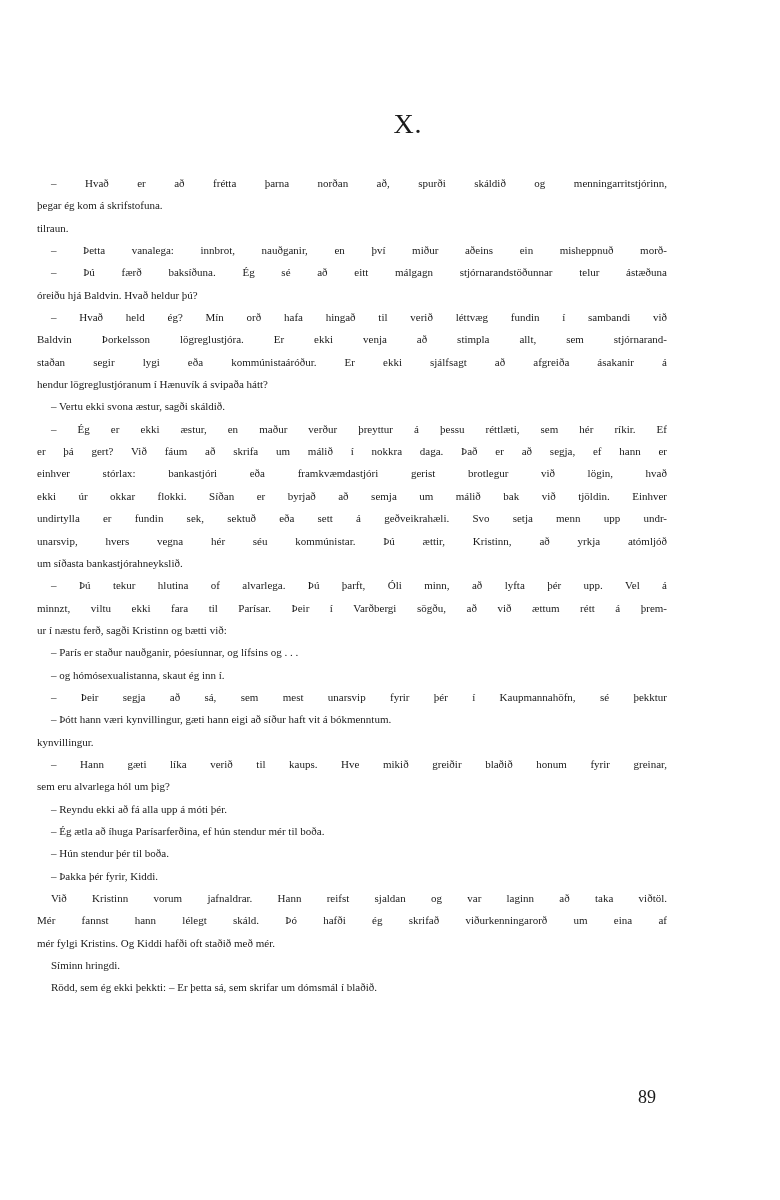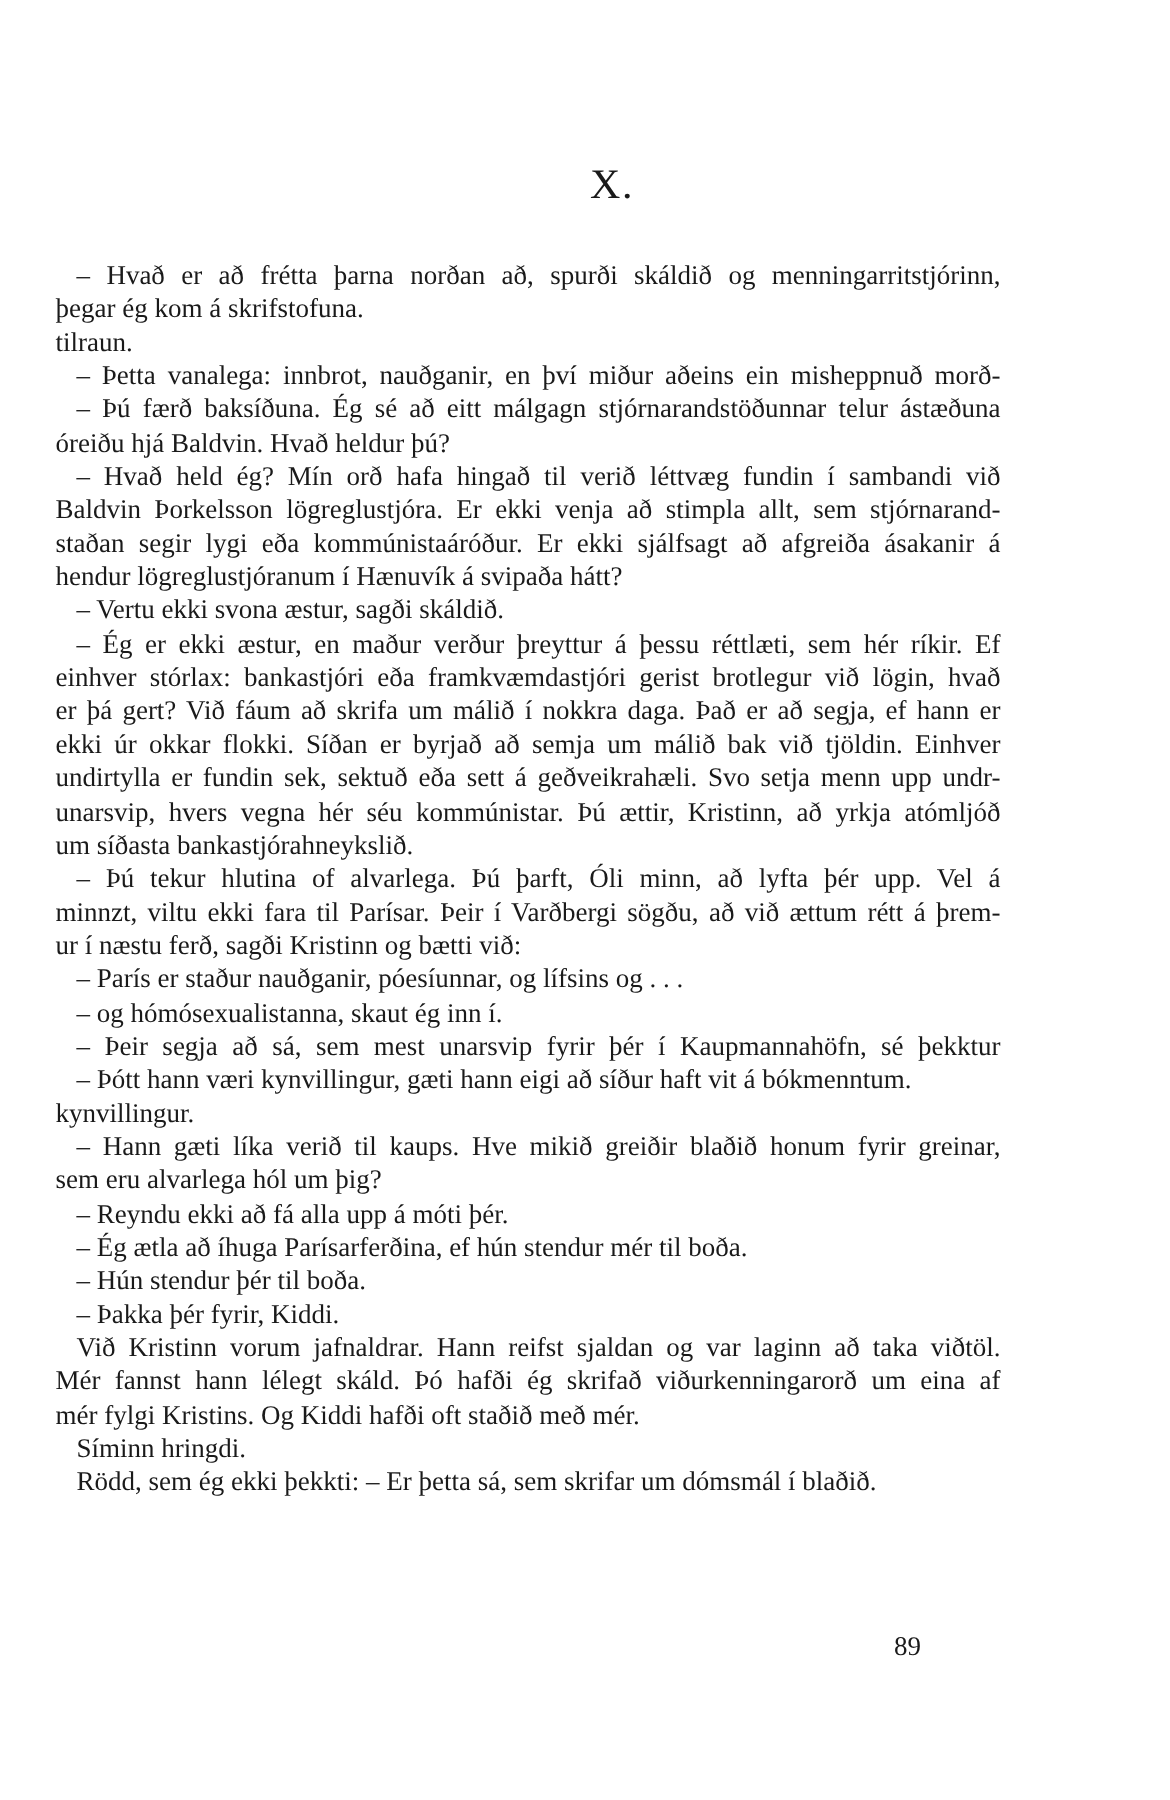--- a/index.html
+++ b/index.html
@@ -32,21 +32,21 @@
       line-height: 32px;
       padding-left: 36px;
       box-sizing: border-box;
       letter-spacing: 1px;
     }
     .body-text {
       position: absolute;
       left: 37px;
       top: 172px;
       width: 630px;
-      font-size: 18px;
+      font-size: 11px;
     }
     .line {
       height: 22.35px;
       line-height: 22.35px;
       white-space: nowrap;
       overflow: visible;
     }
     .line.justify {
       text-align: justify;
       text-align-last: justify;
@@ -56,20 +56,21 @@
     }
     .line.last {
       text-align: left;
       text-align-last: left;
     }
     .page-number {
       position: absolute;
       left: 596px;
       top: 1086px;
       width: 60px;
+      text-align: right;
       font-size: 18px;
       line-height: 22px;
     }
   </style>
 </head>
 <body>
 
 <div class="page">
   <div class="chapter-title">X.</div>
   <div class="body-text" id="body-text">
@@ -78,22 +79,22 @@
       <div class="line last">tilraun.</div>
       <div class="line justify indent">– Þetta vanalega: innbrot, nauðganir, en því miður aðeins ein misheppnuð morð-</div>
       <div class="line justify indent">– Þú færð baksíðuna. Ég sé að eitt málgagn stjórnarandstöðunnar telur ástæðuna</div>
       <div class="line last">óreiðu hjá Baldvin. Hvað heldur þú?</div>
       <div class="line justify indent">– Hvað held ég? Mín orð hafa hingað til verið léttvæg fundin í sambandi við</div>
       <div class="line justify">Baldvin Þorkelsson lögreglustjóra. Er ekki venja að stimpla allt, sem stjórnarand-</div>
       <div class="line justify">staðan segir lygi eða kommúnistaáróður. Er ekki sjálfsagt að afgreiða ásakanir á</div>
       <div class="line last">hendur lögreglustjóranum í Hænuvík á svipaða hátt?</div>
       <div class="line last indent">– Vertu ekki svona æstur, sagði skáldið.</div>
       <div class="line justify indent">– Ég er ekki æstur, en maður verður þreyttur á þessu réttlæti, sem hér ríkir. Ef</div>
+      <div class="line justify">er þá gert? Við fáum að skrifa um málið í nokkra daga. Það er að segja, ef hann er</div>
       <div class="line justify">einhver stórlax: bankastjóri eða framkvæmdastjóri gerist brotlegur við lögin, hvað</div>
-      <div class="line justify">er þá gert? Við fáum að skrifa um málið í nokkra daga. Það er að segja, ef hann er</div>
       <div class="line justify">ekki úr okkar flokki. Síðan er byrjað að semja um málið bak við tjöldin. Einhver</div>
       <div class="line justify">undirtylla er fundin sek, sektuð eða sett á geðveikrahæli. Svo setja menn upp undr-</div>
       <div class="line justify">unarsvip, hvers vegna hér séu kommúnistar. Þú ættir, Kristinn, að yrkja atómljóð</div>
       <div class="line last">um síðasta bankastjórahneykslið.</div>
       <div class="line justify indent">– Þú tekur hlutina of alvarlega. Þú þarft, Óli minn, að lyfta þér upp. Vel á</div>
       <div class="line justify">minnzt, viltu ekki fara til Parísar. Þeir í Varðbergi sögðu, að við ættum rétt á þrem-</div>
       <div class="line last">ur í næstu ferð, sagði Kristinn og bætti við:</div>
       <div class="line last indent">– París er staður nauðganir, póesíunnar, og lífsins og . . .</div>
       <div class="line last indent">– og hómósexualistanna, skaut ég inn í.</div>
       <div class="line justify indent">– Þeir segja að sá, sem mest unarsvip fyrir þér í Kaupmannahöfn, sé þekktur</div>

